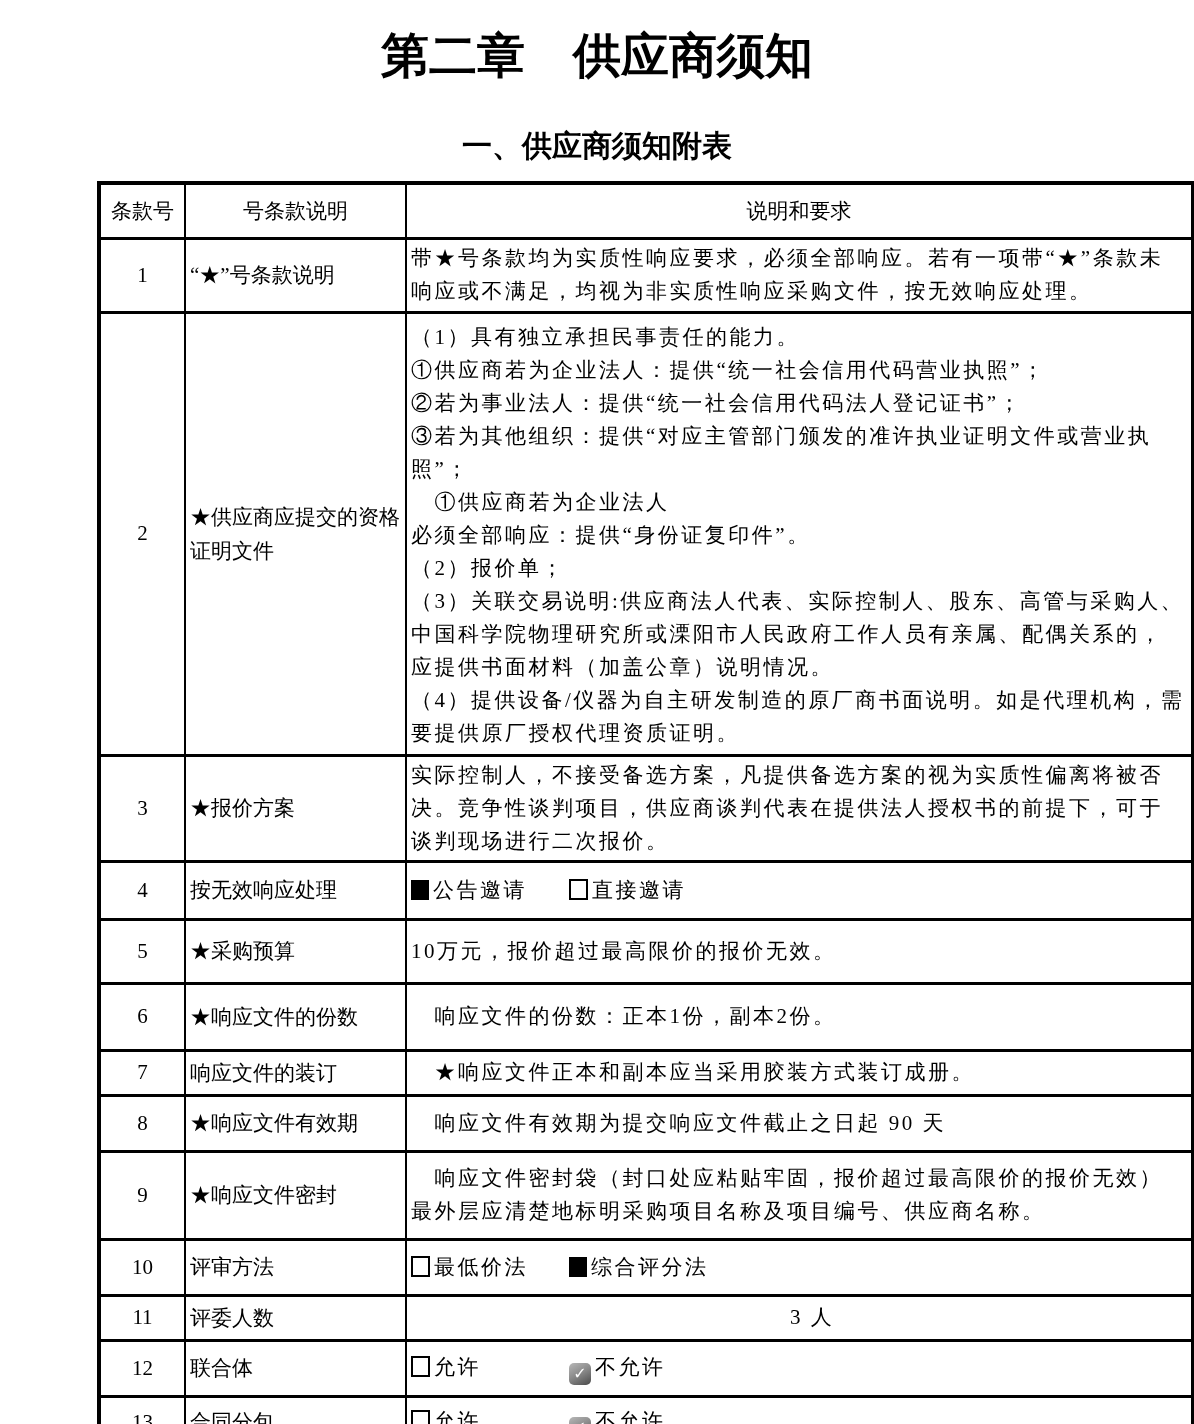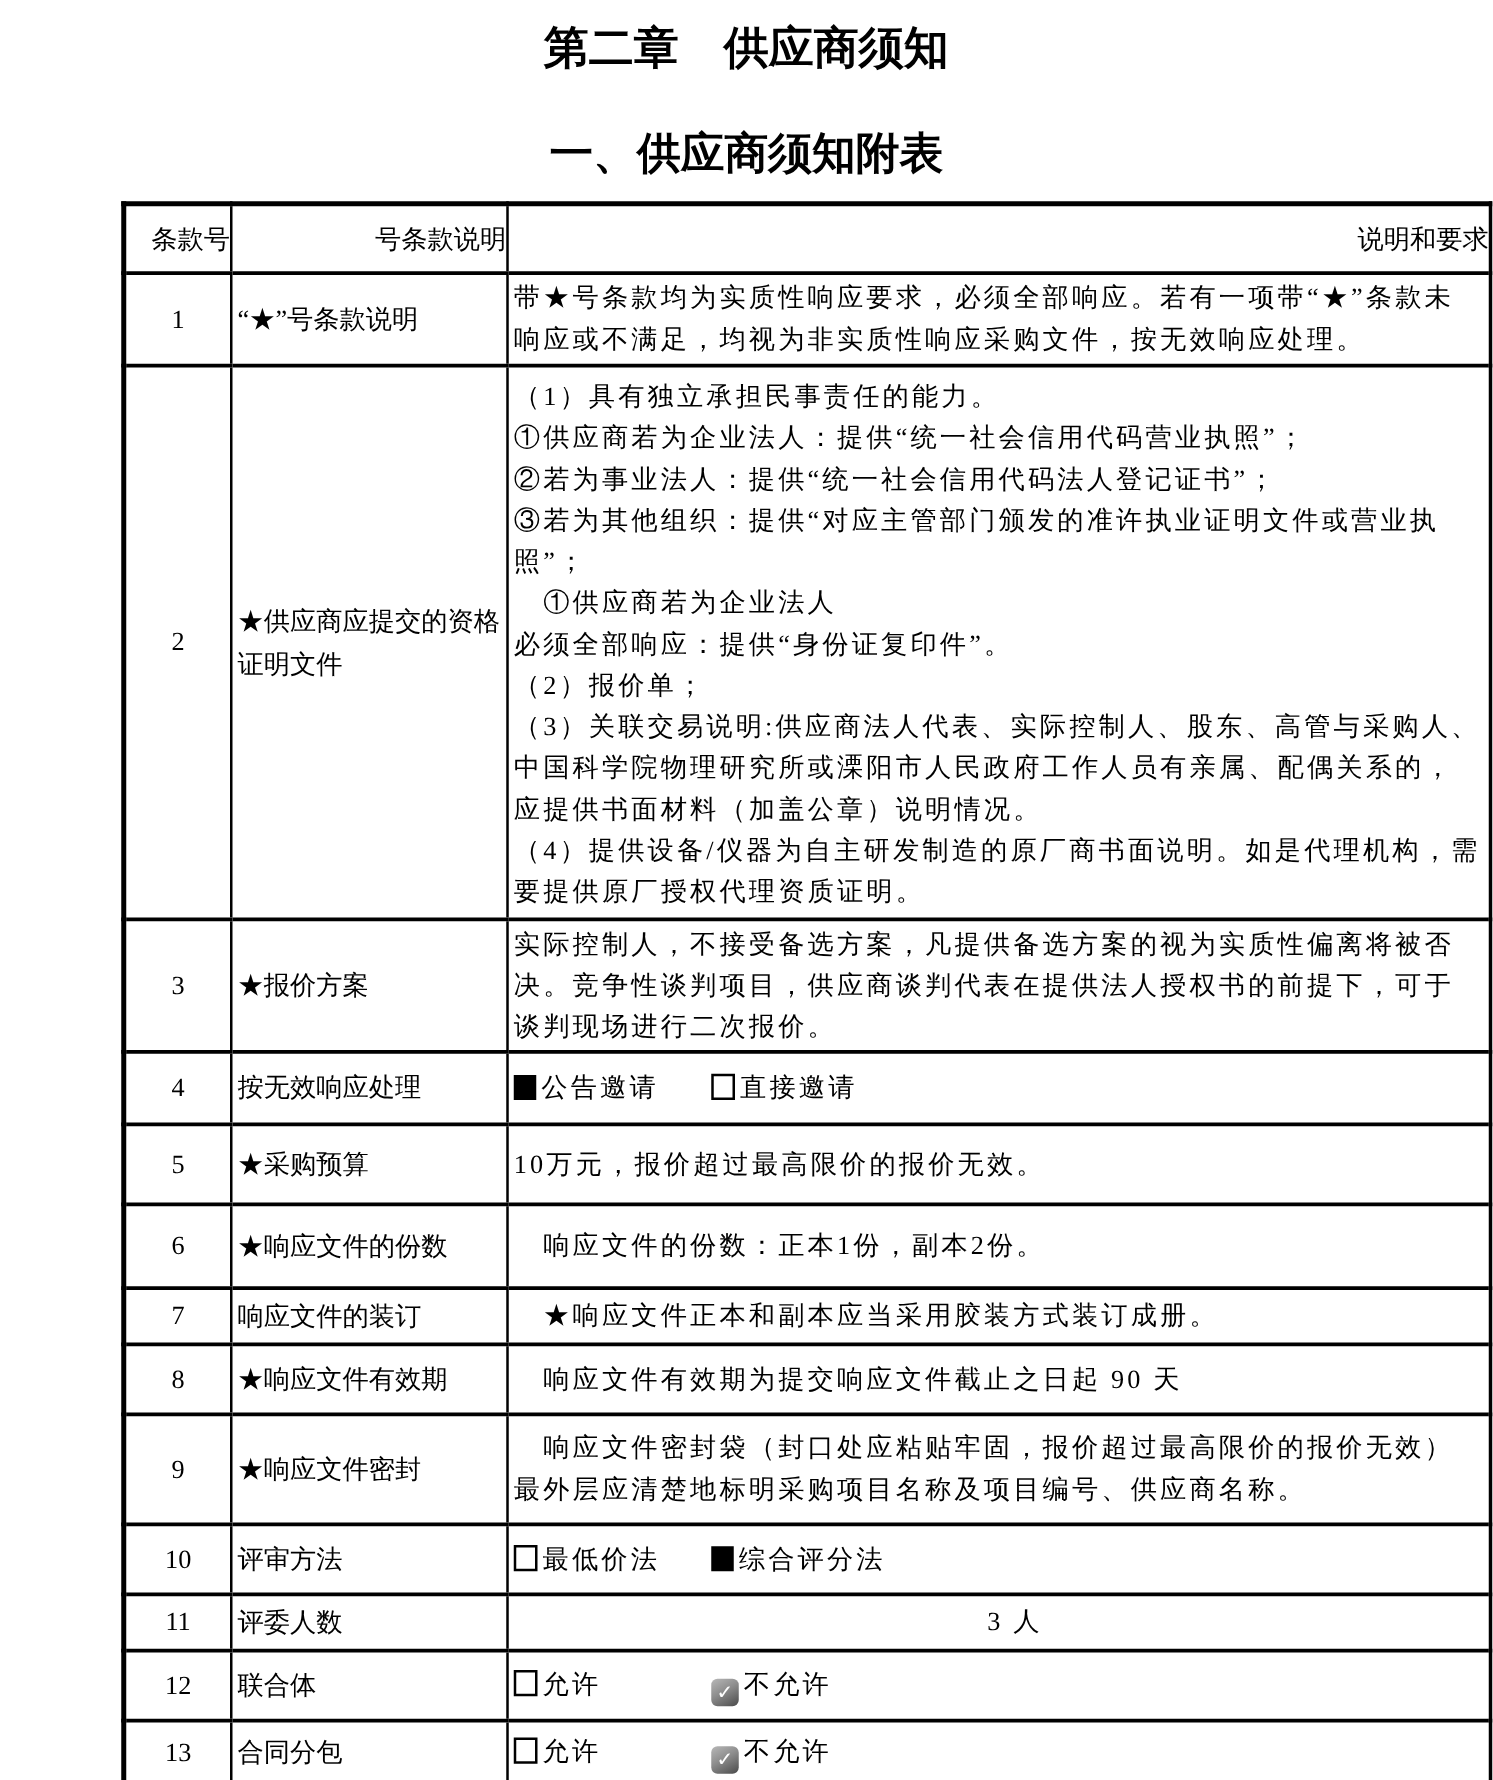--- a/index.html
+++ b/index.html
@@ -10,31 +10,31 @@
     font-family: "Liberation Serif", "DejaVu Serif", serif;
   }
   .page {
     position: relative;
     width: 1194px;
     height: 1424px;
     background: #ffffff;
     overflow: hidden;
   }
   .title {
-    margin: 15px 0 0 0;
-    text-align: center;
-    font-size: 36px;
+    margin: 26px 0 0 0;
+    text-align: center;
+    font-size: 48px;
     font-weight: bold;
     line-height: 1.25;
     font-family: "Liberation Sans", "DejaVu Sans", sans-serif;
   }
   .subtitle {
     margin: 42px 0 0 0;
     text-align: center;
-    font-size: 35px;
+    font-size: 30px;
     font-weight: bold;
     line-height: 1.2;
     font-family: "Liberation Sans", "DejaVu Sans", sans-serif;
   }
   table.notice-table {
     border-collapse: collapse;
     table-layout: fixed;
     margin: 17px 0 0 97px;
     width: 1094px;
     border: 4px solid #000;
@@ -43,21 +43,21 @@
   .notice-table td {
     border: 2px solid #000;
     border-top-width: 3px;
     border-bottom-width: 3px;
     font-weight: normal;
     font-size: 21px;
     padding: 0;
     overflow: hidden;
   }
   .notice-table thead tr { height: 55px; }
-  th.col-header { text-align: right; }
+  th.col-header { text-align: center; }
   td.clause-no {
     text-align: center;
     vertical-align: middle;
   }
   td.clause-name {
     text-align: left;
     vertical-align: middle;
     line-height: 34px;
     padding: 4px 4px;
     margin-top: 21px;

